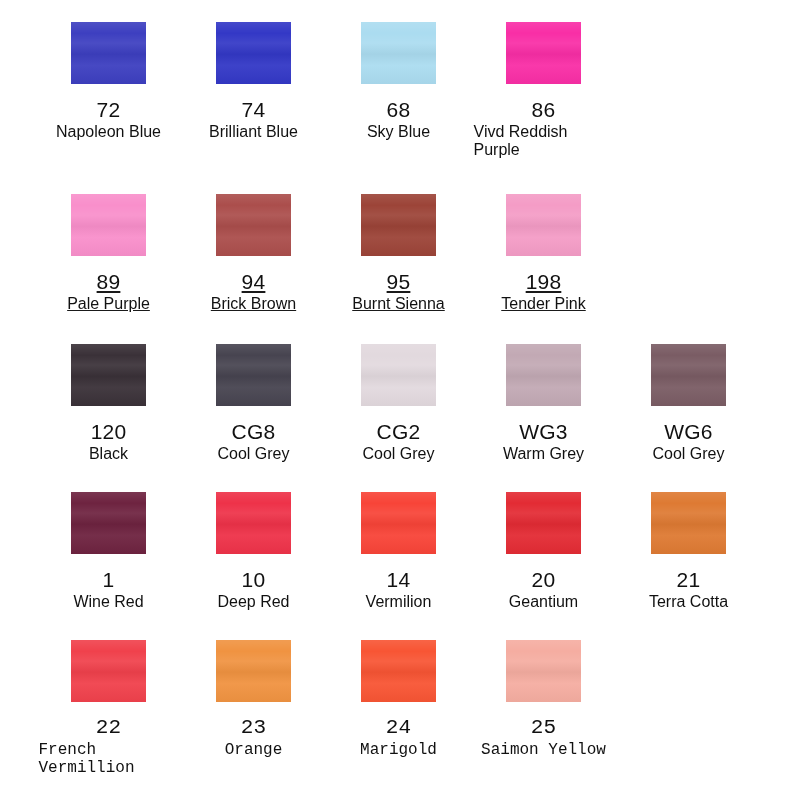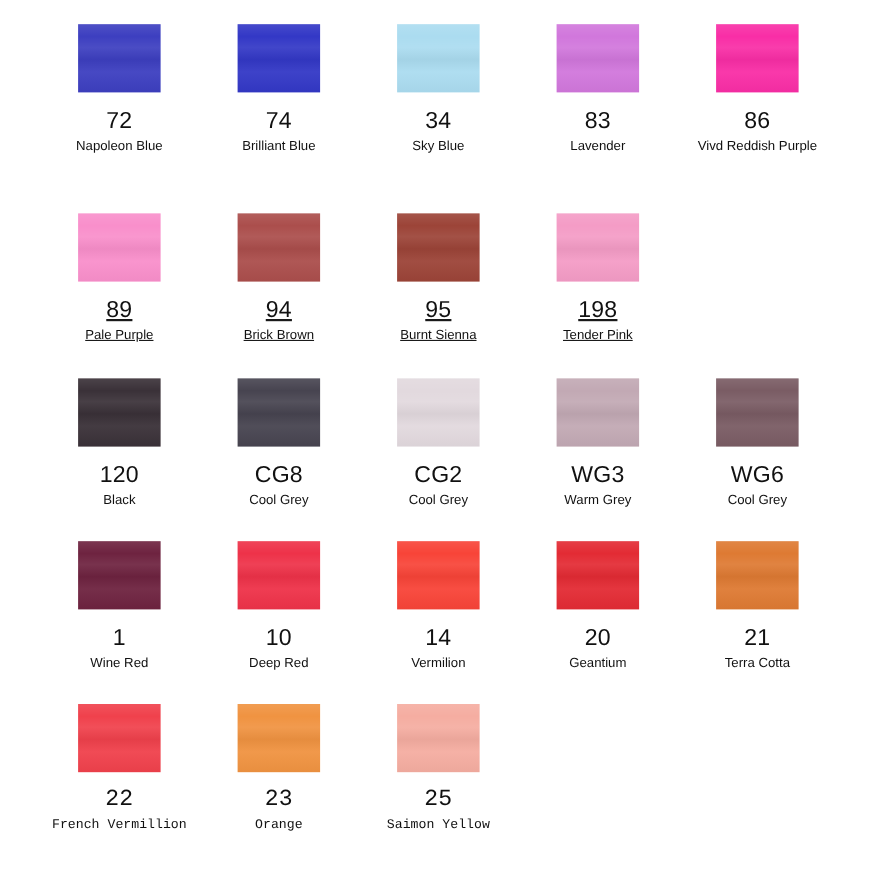--- a/index.html
+++ b/index.html
@@ -79,21 +79,21 @@
     line-height: 24px;
     font-weight: 400;
     letter-spacing: 0.2px;
     text-align: center;
     color: #111111;
     white-space: nowrap;
   }
 
   .swatch-name {
     margin-top: 1px;
-    font-size: 12px;
+    font-size: 16px;
     line-height: 18px;
     font-weight: 400;
     text-align: left;
     color: #111111;
     max-width: 140px;
   }
 </style>
 </head>
 <body>
 
@@ -104,27 +104,22 @@
         <div class="swatch-code">72</div>
         <div class="swatch-name">Napoleon Blue</div>
       </div>
       <div class="swatch-cell">
         <div class="swatch-chip" style="background-color: rgb(51, 56, 198);"></div>
         <div class="swatch-code">74</div>
         <div class="swatch-name">Brilliant Blue</div>
       </div>
       <div class="swatch-cell">
         <div class="swatch-chip" style="background-color: rgb(171, 220, 240);"></div>
-        <div class="swatch-code">34</div>
+        <div class="swatch-code">68</div>
         <div class="swatch-name">Sky Blue</div>
-      </div>
-      <div class="swatch-cell">
-        <div class="swatch-chip" style="background-color: rgb(209, 119, 220);"></div>
-        <div class="swatch-code">83</div>
-        <div class="swatch-name">Lavender</div>
       </div>
       <div class="swatch-cell">
         <div class="swatch-chip" style="background-color: rgb(249, 46, 166);"></div>
         <div class="swatch-code">86</div>
         <div class="swatch-name">Vivd Reddish Purple</div>
       </div>
     </div>
     <div class="swatch-row r1">
       <div class="swatch-cell">
         <div class="swatch-chip" style="background-color: rgb(249, 143, 203);"></div>
@@ -206,18 +201,23 @@
         <div class="swatch-chip" style="background-color: rgb(240, 65, 76);"></div>
         <div class="swatch-code">22</div>
         <div class="swatch-name">French Vermillion</div>
       </div>
       <div class="swatch-cell">
         <div class="swatch-chip" style="background-color: rgb(240, 147, 65);"></div>
         <div class="swatch-code">23</div>
         <div class="swatch-name">Orange</div>
       </div>
       <div class="swatch-cell">
+        <div class="swatch-chip" style="background-color: rgb(248, 85, 52);"></div>
+        <div class="swatch-code">24</div>
+        <div class="swatch-name">Marigold</div>
+      </div>
+      <div class="swatch-cell">
         <div class="swatch-chip" style="background-color: rgb(245, 173, 161);"></div>
         <div class="swatch-code">25</div>
         <div class="swatch-name">Saimon Yellow</div>
       </div>
     </div>
   </div>
 
 </body></html>

